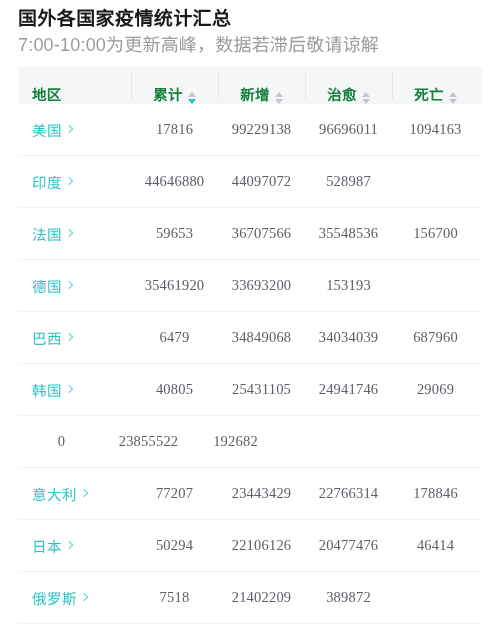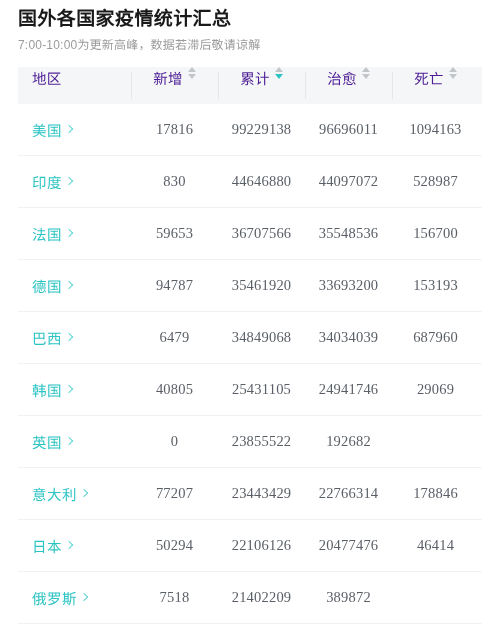--- a/index.html
+++ b/index.html
@@ -31,21 +31,21 @@
   .page-title {
     font-size: 19px;
     font-weight: bold;
     color: #1a1a1a;
     letter-spacing: 0.4px;
     line-height: 26px;
     margin: 0;
     white-space: nowrap;
   }
   .page-subtitle {
-    font-size: 12px;
+    font-size: 18px;
     color: #9b9b9b;
     line-height: 22px;
     margin: 2px 0 0 0;
     letter-spacing: 0.2px;
     white-space: nowrap;
   }
 
   
   .table-wrap {
     margin: 11px 18px 0 18px;
@@ -53,26 +53,27 @@
   }
 
   .thead {
     display: flex;
     background: #f5f6f7;
     height: 37px;
     align-items: stretch;
   }
   .th {
     display: flex;
-    align-items: flex-start;
+    align-items: flex-end;
     position: relative;
     box-sizing: border-box;
     font-size: 14.5px;
-    color: #4c1d95;
+    color: #15803d;
     letter-spacing: 0.3px;
+    font-weight: bold;
   }
   .th + .th::before {
     content: "";
     position: absolute;
     left: 0;
     top: 5px;
     bottom: 5px;
     width: 1px;
     background: #e4e7ea;
   }
@@ -177,30 +178,30 @@
   </div>
 
   <div class="table-wrap">
 
     <div class="thead">
       <div class="th th-region">
         <span class="th-label">地区</span>
       </div>
 
       <div class="th th-num">
-        <span class="th-label">新增</span>
-        <span class="sort">
+        <span class="th-label">累计</span>
+        <span class="sort active-desc">
           <i class="up"></i>
             <i class="down"></i>
         </span>
       </div>
 
       <div class="th th-num">
-        <span class="th-label">累计</span>
-        <span class="sort active-desc">
+        <span class="th-label">新增</span>
+        <span class="sort">
           <i class="up"></i>
             <i class="down"></i>
         </span>
       </div>
 
       <div class="th th-num">
         <span class="th-label">治愈</span>
         <span class="sort">
           <i class="up"></i>
             <i class="down"></i>
@@ -225,41 +226,39 @@
           <div class="td td-num">17816</div>
           <div class="td td-num">99229138</div>
           <div class="td td-num">96696011</div>
           <div class="td td-num">1094163</div>
         </div>
         <div class="tr">
           <div class="td td-region">
             <span class="region-name">印度</span>
             <span class="chev"></span>
           </div>
-          <div class="td td-num">830</div>
           <div class="td td-num">44646880</div>
           <div class="td td-num">44097072</div>
           <div class="td td-num">528987</div>
         </div>
         <div class="tr">
           <div class="td td-region">
             <span class="region-name">法国</span>
             <span class="chev"></span>
           </div>
           <div class="td td-num">59653</div>
           <div class="td td-num">36707566</div>
           <div class="td td-num">35548536</div>
           <div class="td td-num">156700</div>
         </div>
         <div class="tr">
           <div class="td td-region">
             <span class="region-name">德国</span>
             <span class="chev"></span>
           </div>
-          <div class="td td-num">94787</div>
           <div class="td td-num">35461920</div>
           <div class="td td-num">33693200</div>
           <div class="td td-num">153193</div>
         </div>
         <div class="tr">
           <div class="td td-region">
             <span class="region-name">巴西</span>
             <span class="chev"></span>
           </div>
           <div class="td td-num">6479</div>
@@ -271,24 +270,20 @@
           <div class="td td-region">
             <span class="region-name">韩国</span>
             <span class="chev"></span>
           </div>
           <div class="td td-num">40805</div>
           <div class="td td-num">25431105</div>
           <div class="td td-num">24941746</div>
           <div class="td td-num">29069</div>
         </div>
         <div class="tr">
-          <div class="td td-region">
-            <span class="region-name">英国</span>
-            <span class="chev"></span>
-          </div>
           <div class="td td-num">0</div>
           <div class="td td-num">23855522</div>
           <div class="td td-num">192682</div>
         </div>
         <div class="tr">
           <div class="td td-region">
             <span class="region-name">意大利</span>
             <span class="chev"></span>
           </div>
           <div class="td td-num">77207</div>

